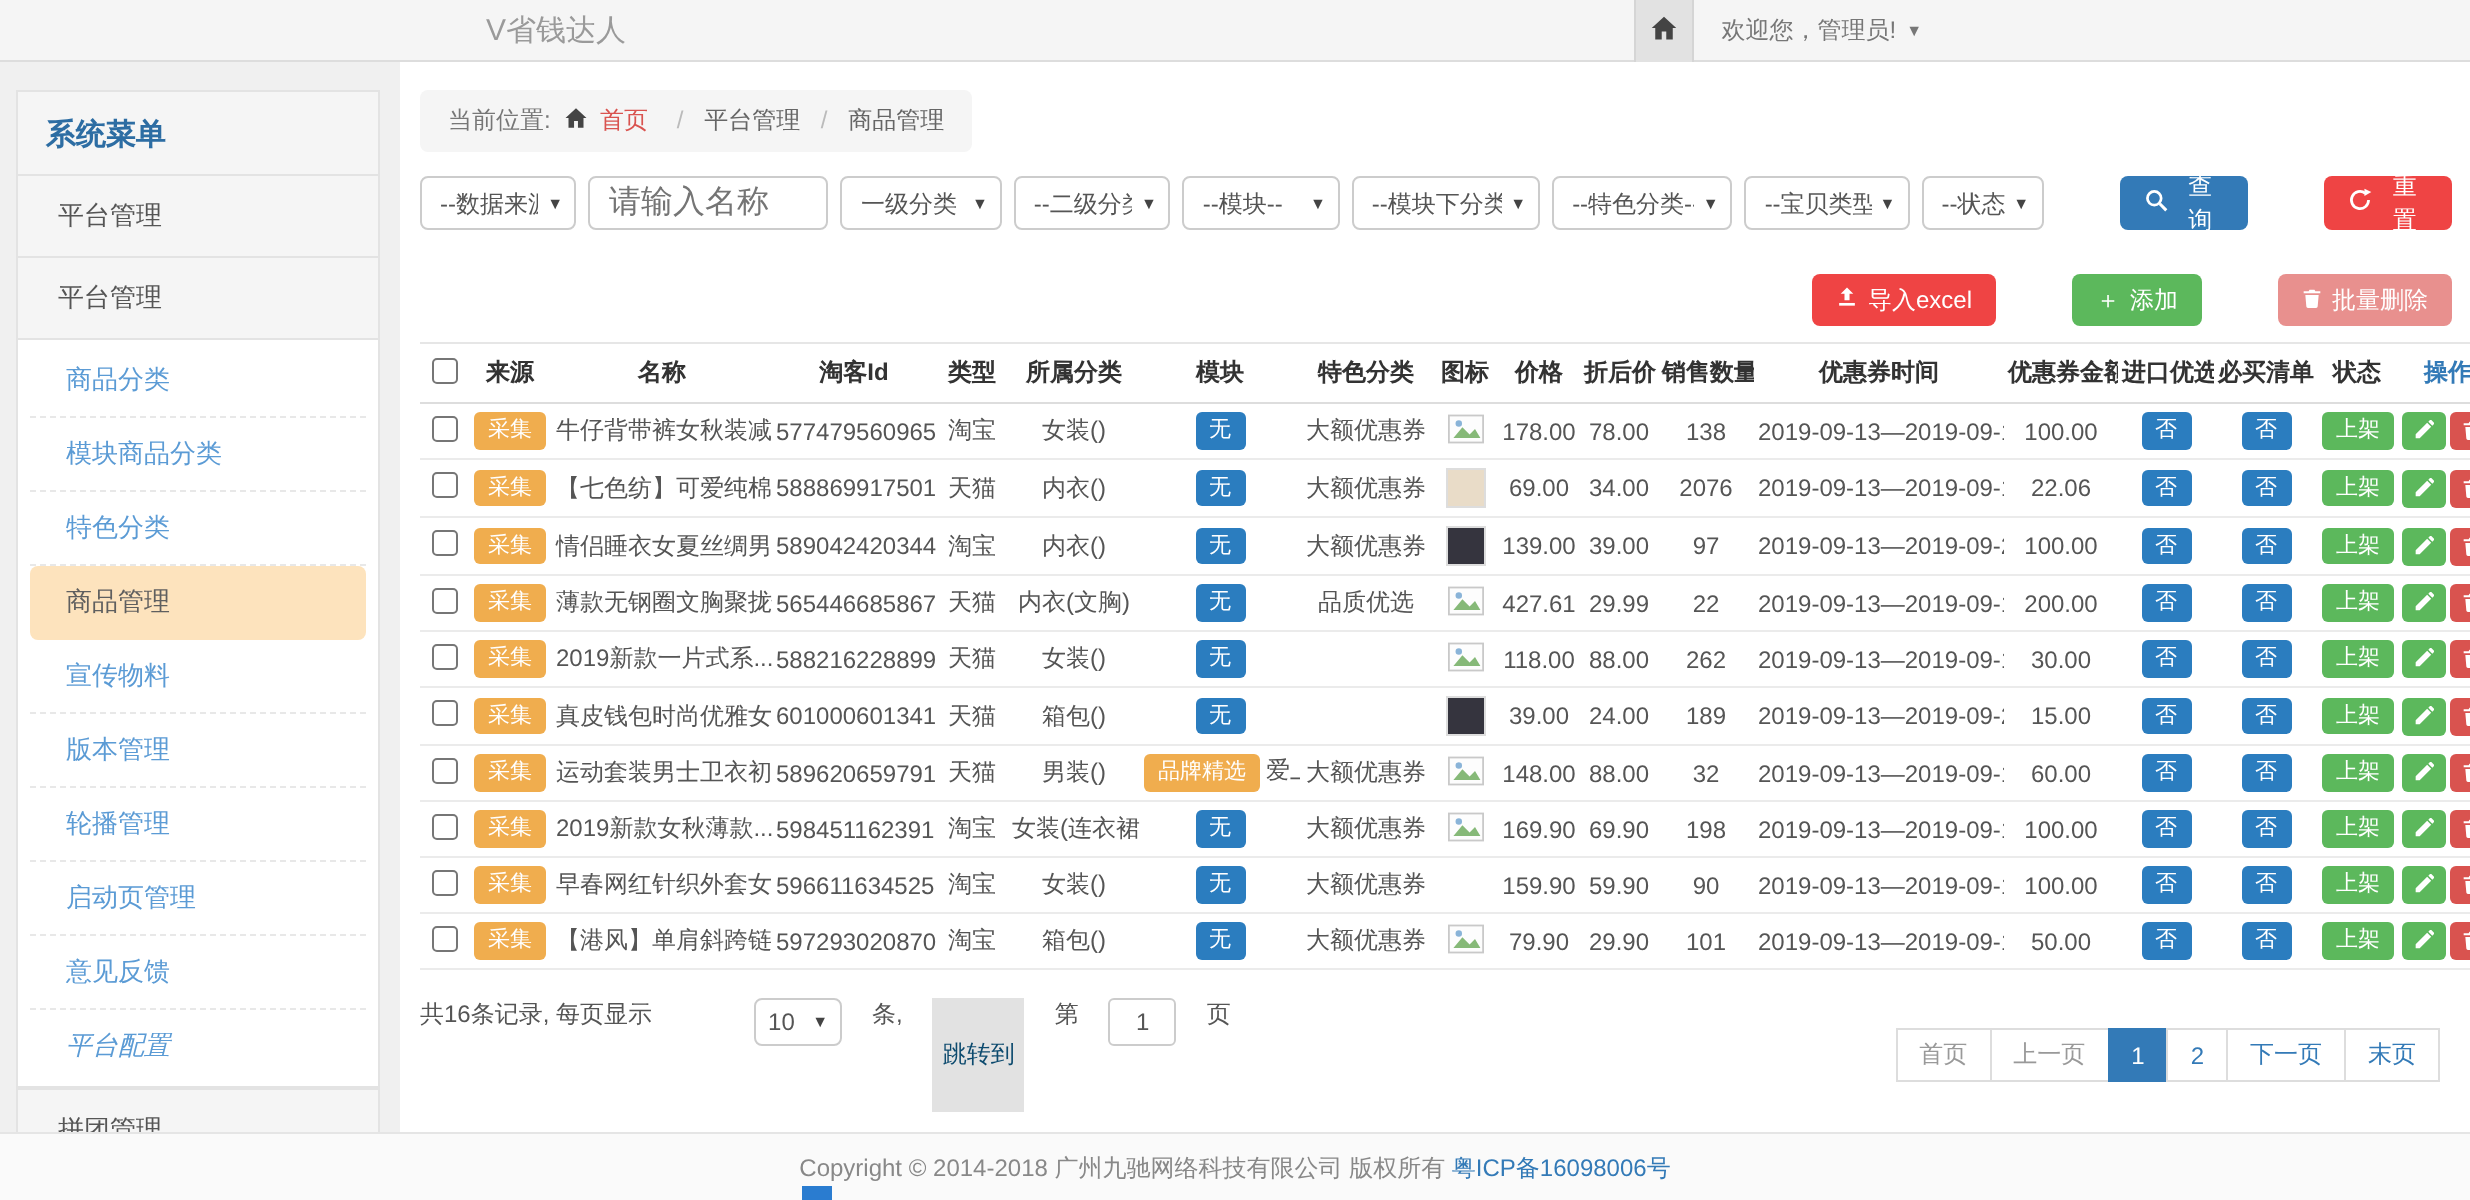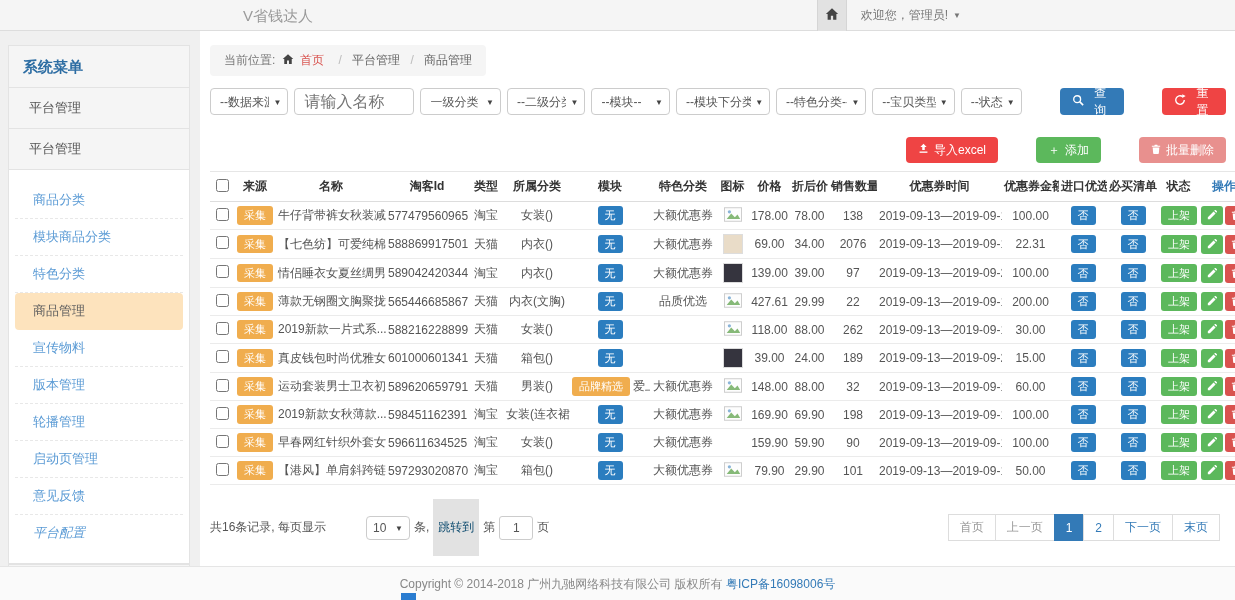--- a/index.html
+++ b/index.html
@@ -14,21 +14,21 @@
   .welcome { display:flex; align-items:center; padding:0 14px; color:#777; cursor:pointer; white-space:nowrap; }
   .welcome .car { font-size:8px; margin-left:5px; color:#777; }
 
   .left-strip { position:absolute; left:0; top:31px; width:200px; bottom:34px; background:#f0f0f0; }
 
   
   .sidebar { position:absolute; left:8px; top:45px; width:182px; }
   .menu-title { padding:12px 14px 10px; font-size:15px; font-weight:bold; color:#2d6da3; background:#f5f5f5; border:1px solid #e3e3e3; border-bottom:none; }
   .group-header { background:#f5f5f5; border:1px solid #e3e3e3; border-bottom:none; padding:11px 20px; color:#555; font-size:13px; cursor:pointer; }
   .group-header:last-of-type { border-bottom:1px solid #e3e3e3; }
-  .submenu { background:#fff; border:1px solid #e3e3e3; border-top:1px solid #e3e3e3; padding:12px 0; }
+  .submenu { background:#fff; border:1px solid #e3e3e3; border-top:1px solid #e3e3e3; padding:2px 0; }
   .submenu-item { display:block; margin:0 6px; padding:9px 18px; color:#5b9bd5; font-size:13px; border-bottom:1px dashed #e8e8e8; cursor:pointer; }
   .submenu-item:last-child { border-bottom:none;font-style:italic; }
   .submenu-item.active { background:#fde3bd; border-radius:4px; color:#5f5f5f; border-bottom:1px dashed transparent; }
   .bottom-groups .group-header { border-bottom:none; }
   .bottom-groups .group-header:first-child { border-top:1px solid #e3e3e3; }
 
   
   .main { position:absolute; left:210px; top:45px; width:1016px; }
   .breadcrumb { display:inline-block; background:#f5f5f5; border-radius:4px; padding:7px 14px; color:#777; margin-bottom:12px; }
   .breadcrumb .home-ico { margin:0 3px; position:relative; top:1px; }
@@ -60,21 +60,21 @@
   .badge-green { background:#5cb85c; }
   .mod-text { margin-left:3px; color:#555; }
   .op-btn { display:inline-flex; align-items:center; justify-content:center; width:22px; height:19px; border:none; border-radius:3px; margin:0 1px; cursor:pointer; }
   .op-green { background:#5cb85c; }
   .op-red { background:#d9534f; }
   .thumb { display:inline-block; width:20px; height:20px; border:1px solid #ddd; vertical-align:middle; }
   .thumb-light { background:#e9dcc8; }
   .thumb-dark { background:#35343e; }
 
   .pager-bar { display:flex; align-items:center; justify-content:space-between; margin-top:14px; }
-  .pager-left { display:flex; align-items:center; gap:4px; color:#555; }
+  .pager-left { display:flex; align-items:flex-start; gap:15px; color:#555; }
   .pager-left .sel select { height:24px; padding:0 16px 0 6px;margin-left:36px; }
   .jump-label { background:#e2e2e2; padding:20px 5px; color:#0c4a6e; }
   .jump-inp { width:34px; height:24px; border:1px solid #ccc; border-radius:3px; text-align:center; font-size:12px; color:#555; font-family:inherit; }
   .pager-right { display:flex; margin-right:6px; }
   .pg-btn { border:1px solid #ddd; background:#fff; padding:4px 11px; margin-left:-1px; font-size:12px; cursor:pointer; color:#337ab7; font-family:inherit; }
   .pg-btn.muted { color:#999; }
   .pg-btn.active { background:#337ab7; border-color:#337ab7; color:#fff; }
 
   
   .footer { position:absolute; left:0; right:0; bottom:0; height:34px; background:#fafafa; border-top:1px solid #e5e5e5; text-align:center; line-height:34px; color:#888; font-size:12px; }
@@ -271,21 +271,21 @@
           <td>588869917501</td>
           <td>天猫</td>
           <td>内衣()</td>
           <td><span class="badge badge-blue">无</span></td>
           <td>大额优惠券</td>
           <td><span class="thumb thumb-light"></span></td>
           <td>69.00</td>
           <td>34.00</td>
           <td>2076</td>
           <td>2019-09-13—2019-09-18</td>
-          <td>22.31</td>
+          <td>22.06</td>
           <td><span class="badge badge-blue">否</span></td>
           <td><span class="badge badge-blue">否</span></td>
           <td><span class="badge badge-green">上架</span></td>
           <td><button class="op-btn op-green">
               <span><svg viewBox="0 0 12 12" width="10" height="10">
                   <path fill="#fff" d="M1 8.6 7.9 1.7l2.4 2.4L3.4 11H1zM8.6 1 10 -0.4 12.4 2 11 3.4z"></path>
                 </svg></span>
             </button><button class="op-btn op-red">
               <span><svg viewBox="0 0 12 12" width="10" height="10">
                   <path fill="#fff" d="M4.5 1h3l.5 1H11v1.2H1V2h3zM2 4.2h8l-.6 6.9a1 1 0 0 1-1 .9H3.6a1 1 0 0 1-1-.9z"></path>

